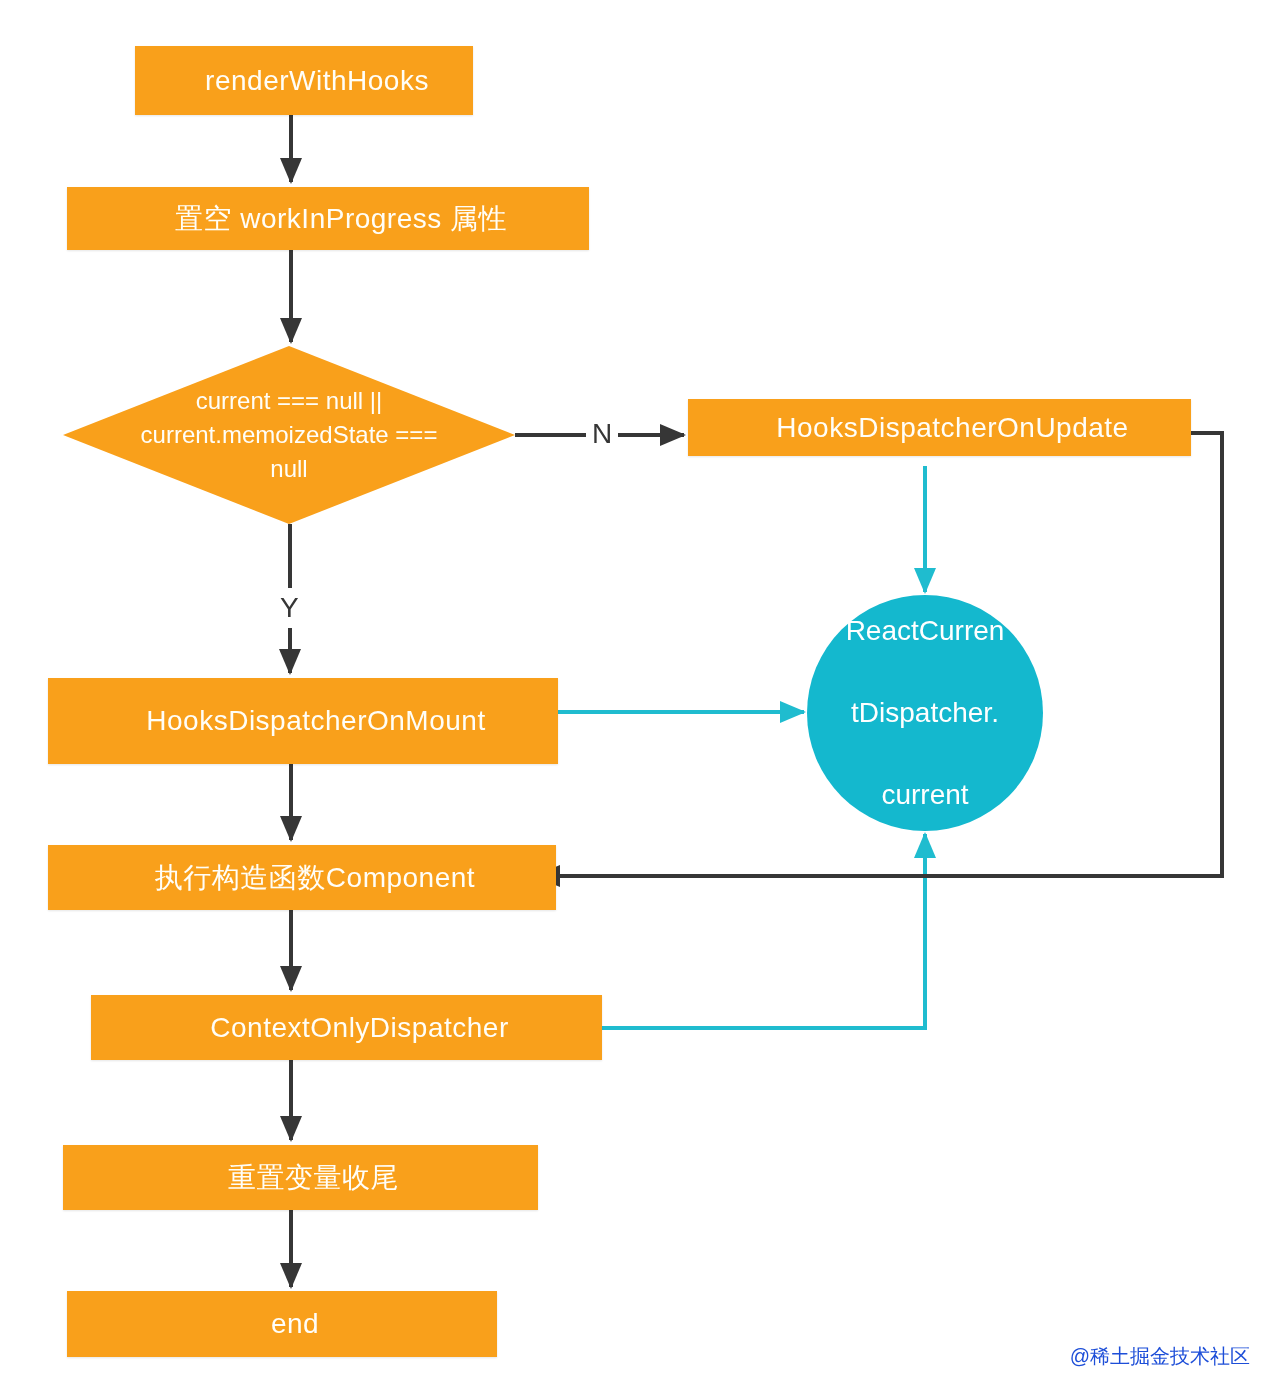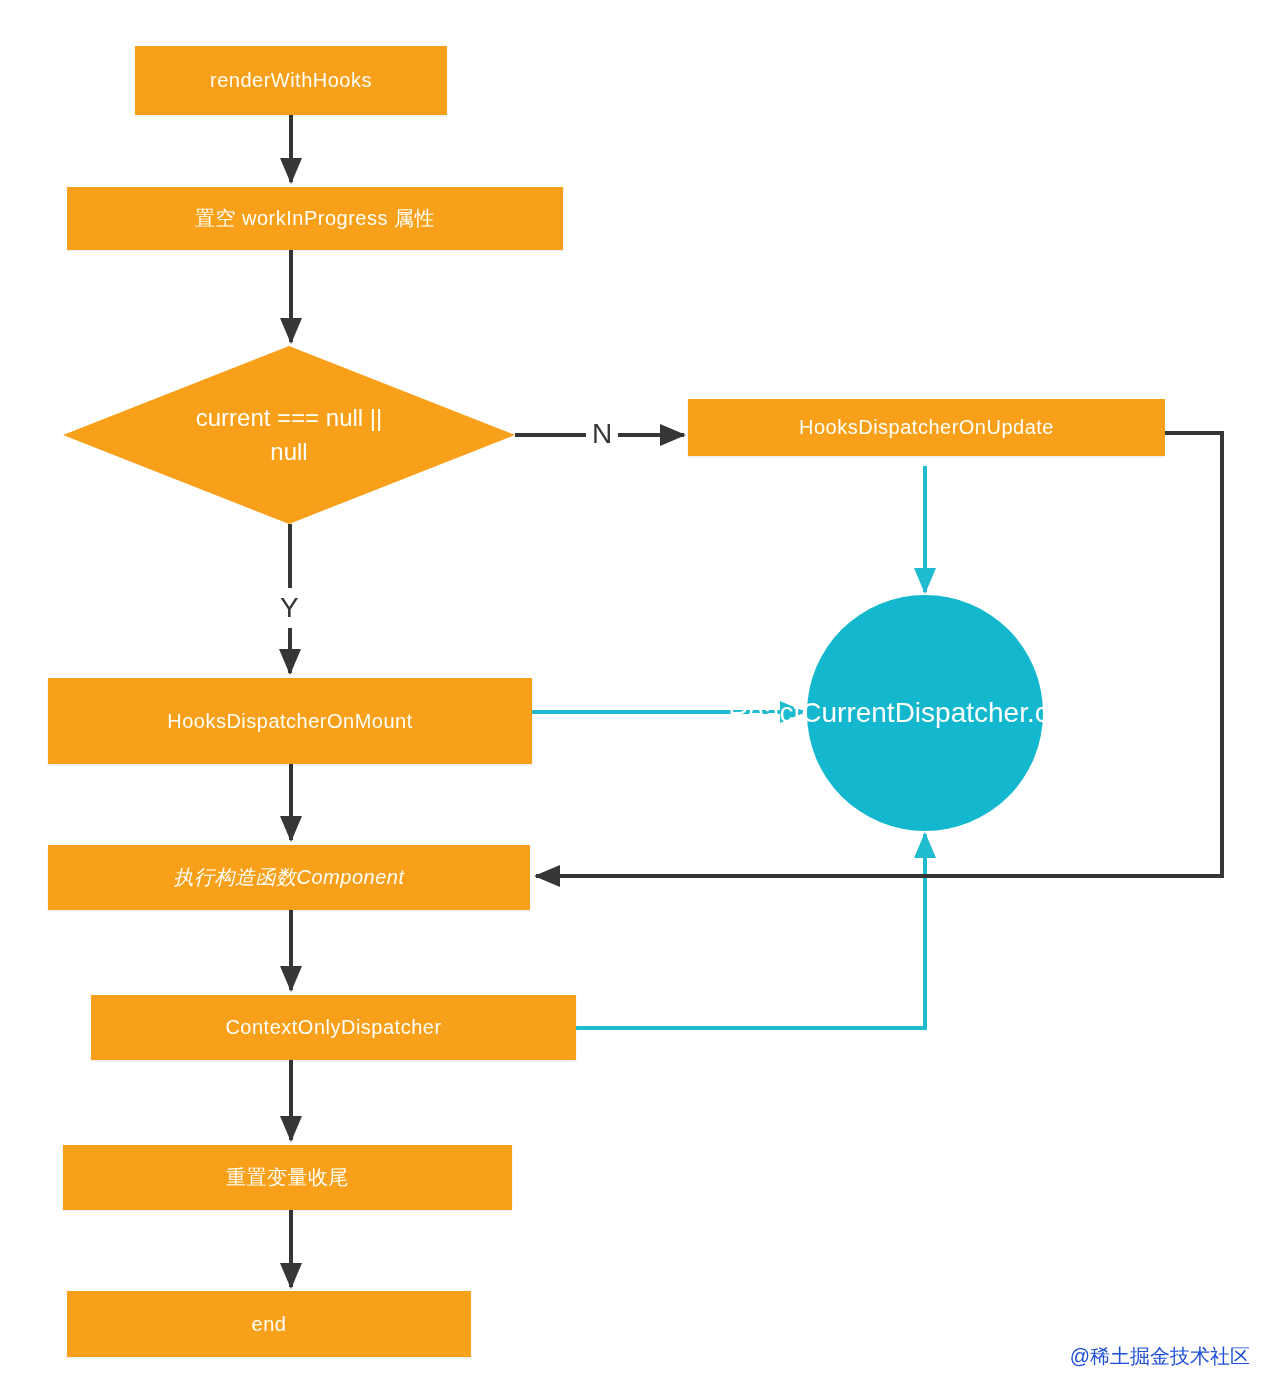--- a/index.html
+++ b/index.html
@@ -18,30 +18,31 @@
     pointer-events: none;
   }
   .node {
     position: absolute;
     background: #F9A01B;
     color: #FFFEF8;
     display: flex;
     align-items: center;
     justify-content: center;
     text-align: center;
-    font-size: 20px;
+    font-size: 28px;
     font-weight: 400;
     letter-spacing: 0.5px;
     box-shadow: 0 1px 2px rgba(0,0,0,0.10);
+    padding-left: 26px;
   }
   .node-render  { left:135px; top:46px;   width:312px; height:69px; }
   .node-clear   { left:67px;  top:187px;  width:496px; height:63px; }
   .node-update  { left:688px; top:399px;  width:477px; height:57px; }
   .node-mount   { left:48px;  top:678px;  width:484px; height:86px; }
-  .node-exec    { left:48px;  top:845px;  width:482px; height:65px;font-style:italic; }
+  .node-exec    { left:48px;  top:845px;  width:482px; height:65px; }
   .node-context { left:48px;  top:995px;  width:485px; height:65px;margin-left:43px; }
   .node-reset   { left:63px;  top:1145px; width:449px; height:65px; }
   .node-end     { left:67px;  top:1291px; width:404px; height:66px; }
   .diamond {
     position: absolute;
     left: 63px; top: 346px;
     width: 452px; height: 178px;
     background: #F9A01B;
     clip-path: polygon(50% 0, 100% 50%, 50% 100%, 0 50%);
     display: flex;
@@ -53,27 +54,28 @@
     line-height: 34px;
     text-align: center;
   }
   .circle {
     position: absolute;
     left: 807px; top: 595px;
     width: 236px; height: 236px;
     border-radius: 50%;
     background: #14B8CE;
     display: flex;
-    flex-direction: row;
+    flex-direction: column;
     align-items: center;
     justify-content: center;
     color: #FFFFFF;
     font-size: 28px;
     line-height: 40px;
     text-align: center;
+    gap: 42px;
   }
   .edge-label {
     position: absolute;
     color: #363636;
     background: #ffffff;
     font-size: 28px;
     line-height: 28px;
   }
   .edge-label-n { left:586px; top:420px; padding: 0 6px; }
   .edge-label-y { left:278px; top:588px; padding: 6px 2px; }
@@ -115,20 +117,21 @@
     <line x1="291" y1="1060" x2="291" y2="1140" stroke="#363636" stroke-width="4" marker-end="url(#mdark)"></line>
     <line x1="291" y1="1210" x2="291" y2="1287" stroke="#363636" stroke-width="4" marker-end="url(#mdark)"></line>
   </svg>
 
   <div class="node node-render">renderWithHooks</div>
 
   <div class="node node-clear">置空 workInProgress 属性</div>
 
   <div class="diamond">
     <span>current === null ||</span>
+    <span>current.memoizedState ===</span>
     <span>null</span>
   </div>
 
   <span class="edge-label edge-label-n">N</span>
   <span class="edge-label edge-label-y">Y</span>
 
   <div class="node node-update">HooksDispatcherOnUpdate</div>
 
   <div class="node node-mount">HooksDispatcherOnMount</div>
 

